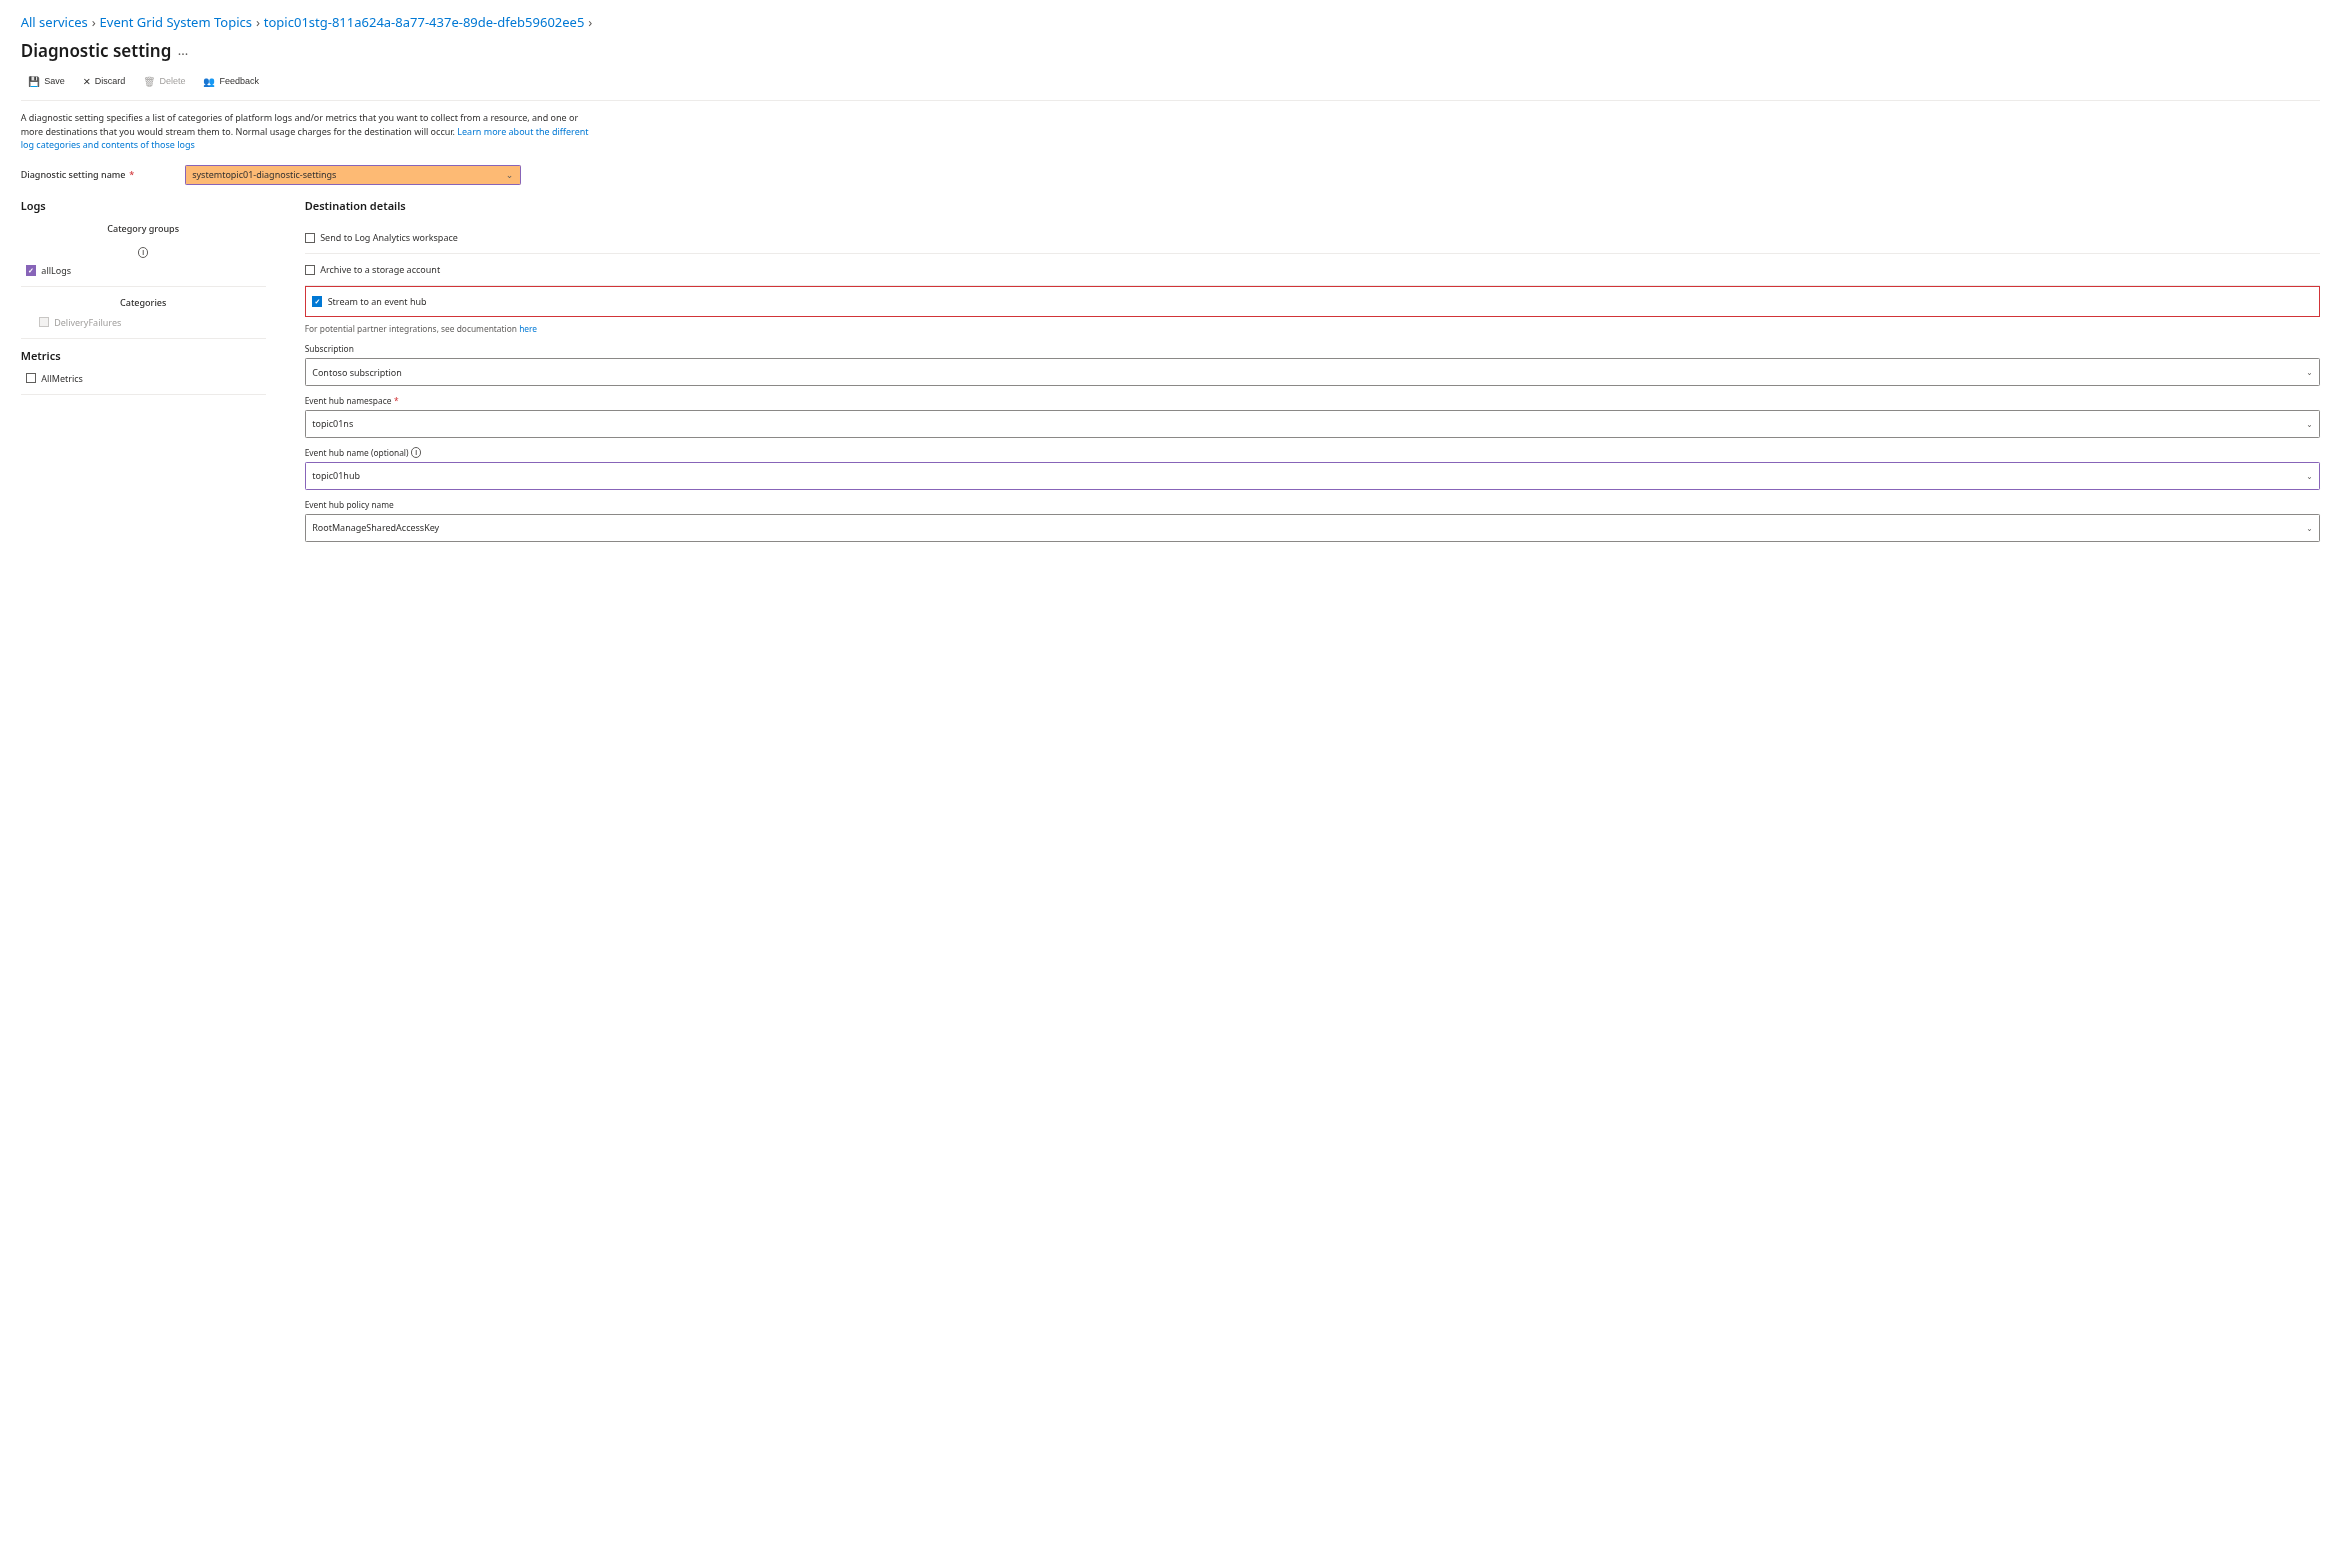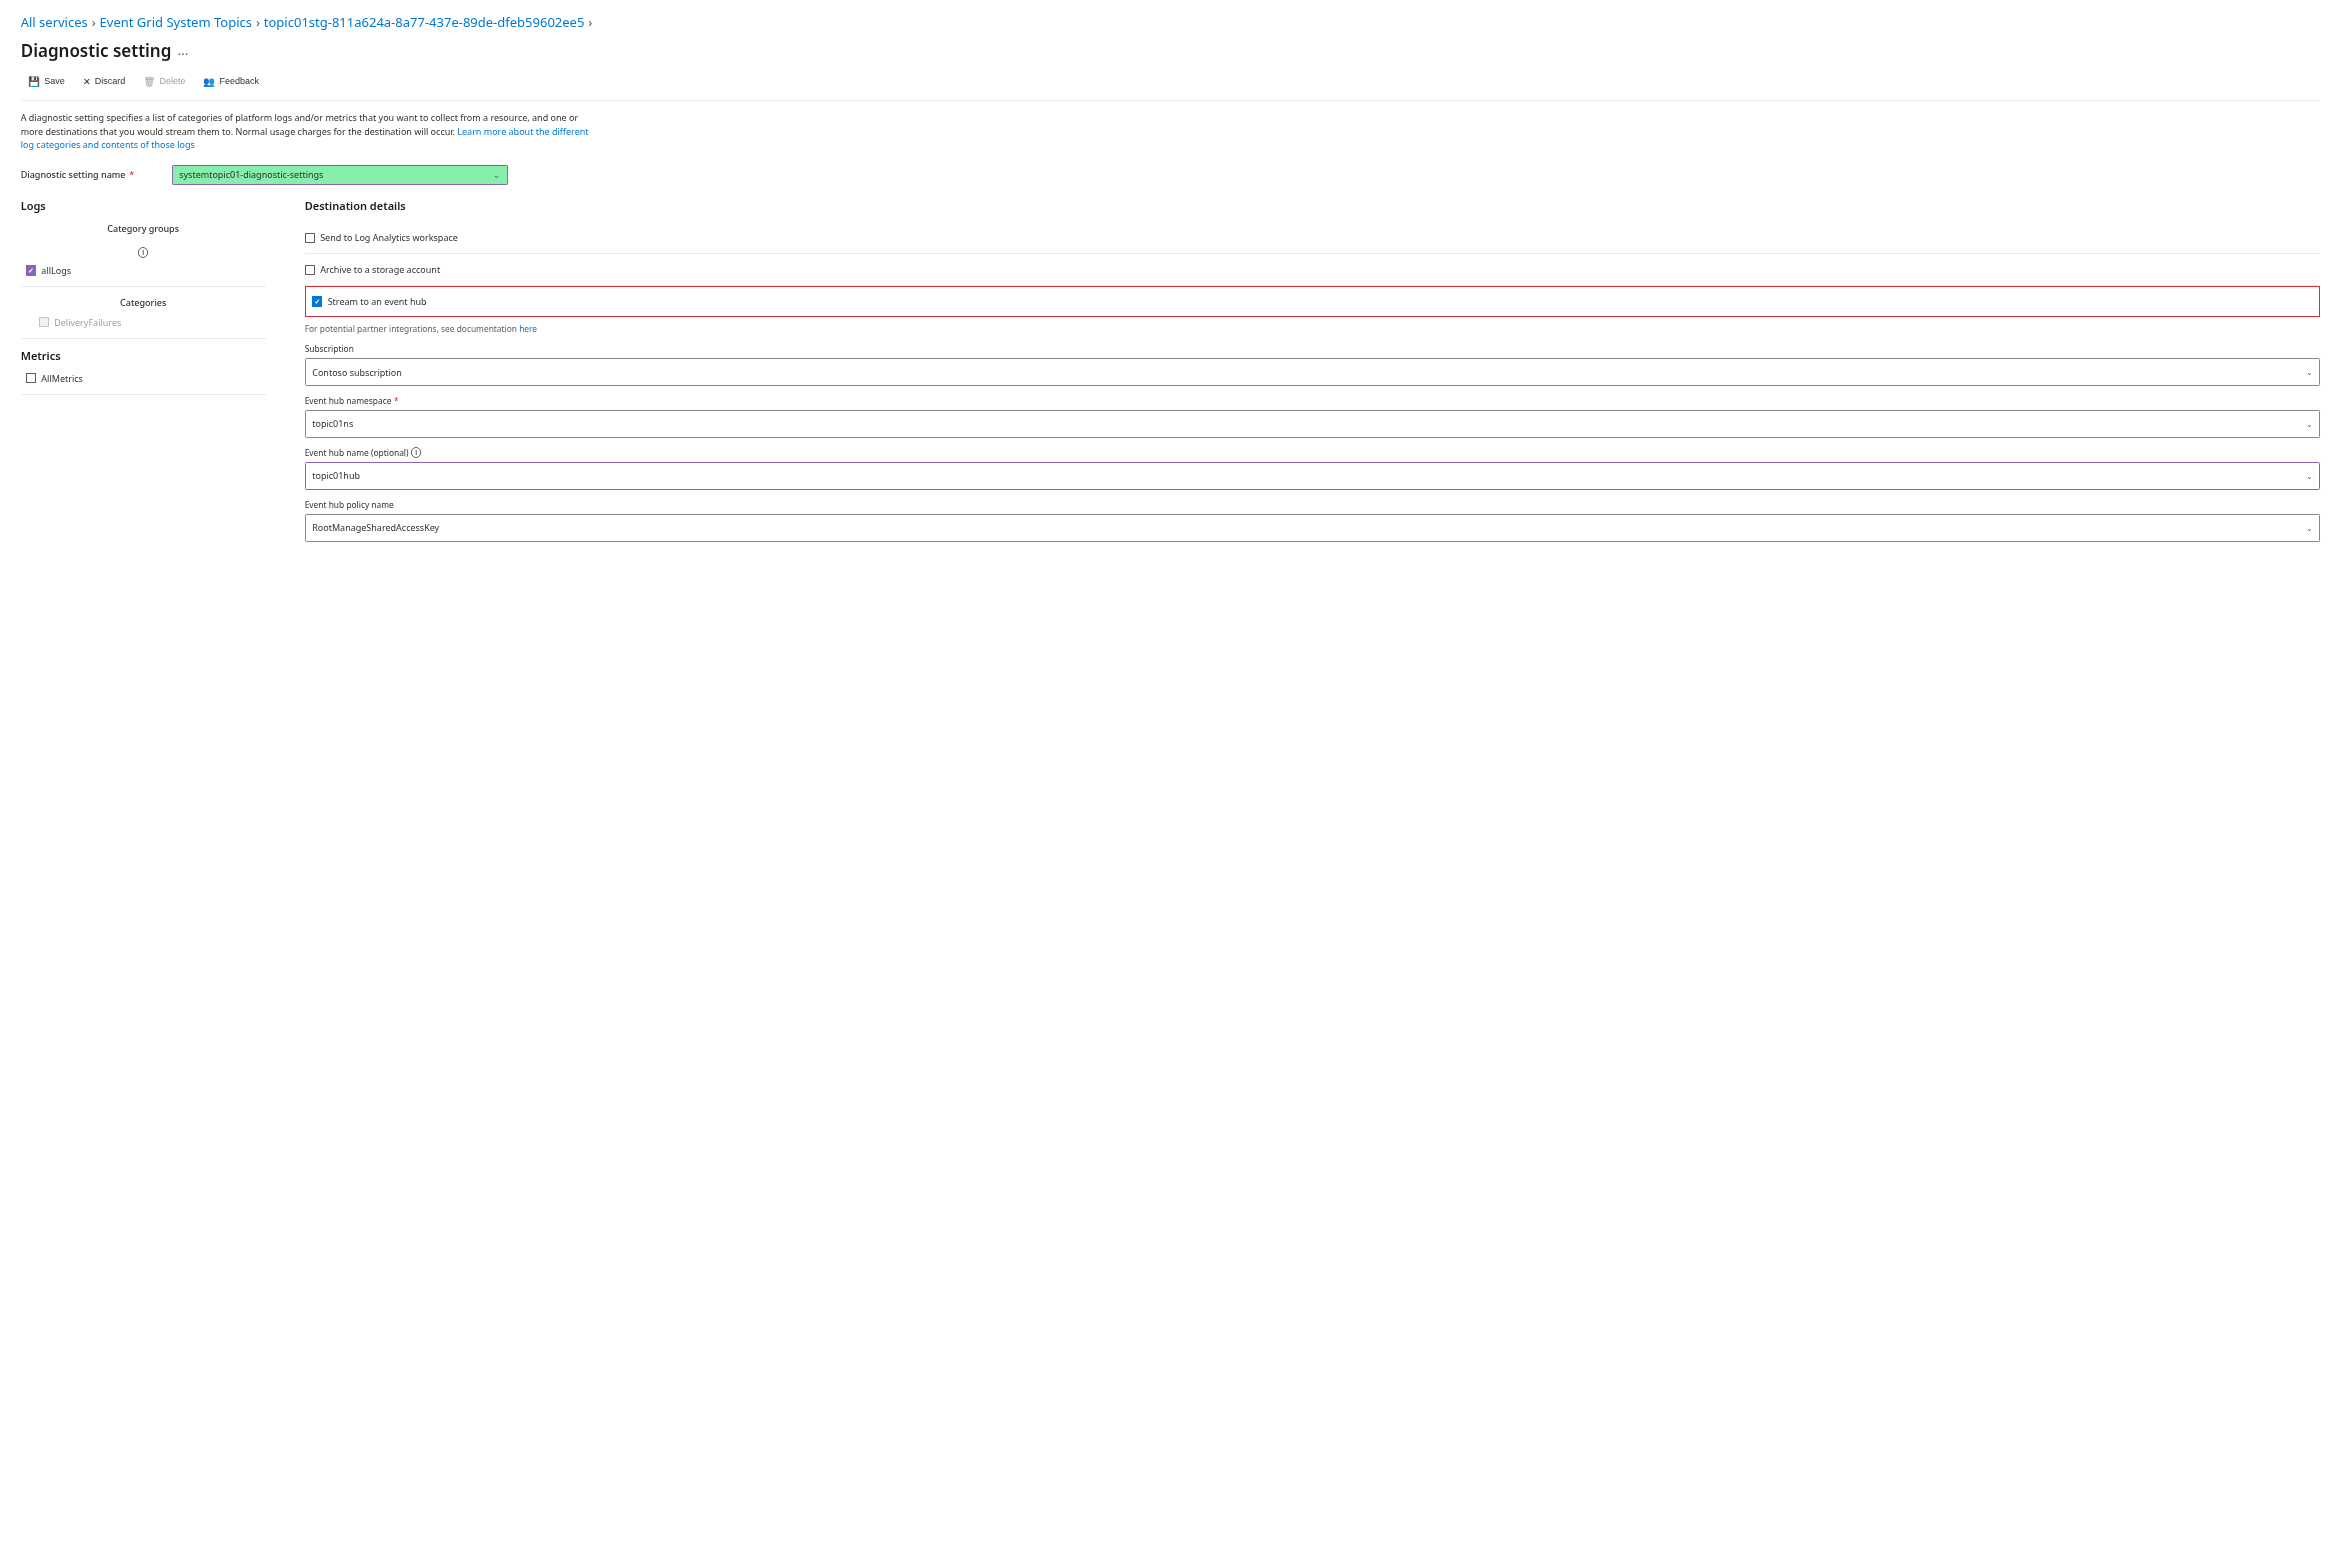--- a/index.html
+++ b/index.html
@@ -62,37 +62,37 @@
       color: #323130;
       margin-bottom: 13px;
       max-width: 581px;
       line-height: 1.5;
     }
     .description a { color: #0078d4; text-decoration: none; }
     .field-row {
       display: flex;
       align-items: center;
       margin-bottom: 13px;
-      gap: 9px;
+      gap: 22px;
     }
     .field-label {
       font-size: 9px;
       font-weight: 500;
       min-width: 142px;
     }
     .field-label .required { color: #d13438; margin-left: 1.3px; }
     .text-input {
       width: 336px;
       height: 20.7px;
       padding: 0 6.5px;
       border: 1px solid #8764b8;
       border-radius: 1.3px;
       font-size: 9px;
       color: #323130;
-      background: #86efac;
+      background: #fdba74;
       display: flex;
       align-items: center;
       justify-content: space-between;
     }
     .text-input .chevron { color: #605e5c; }
     .main-content {
       display: flex;
       gap: 39px;
     }
     .left-panel { min-width: 245px; flex: 0 0 245px; }

